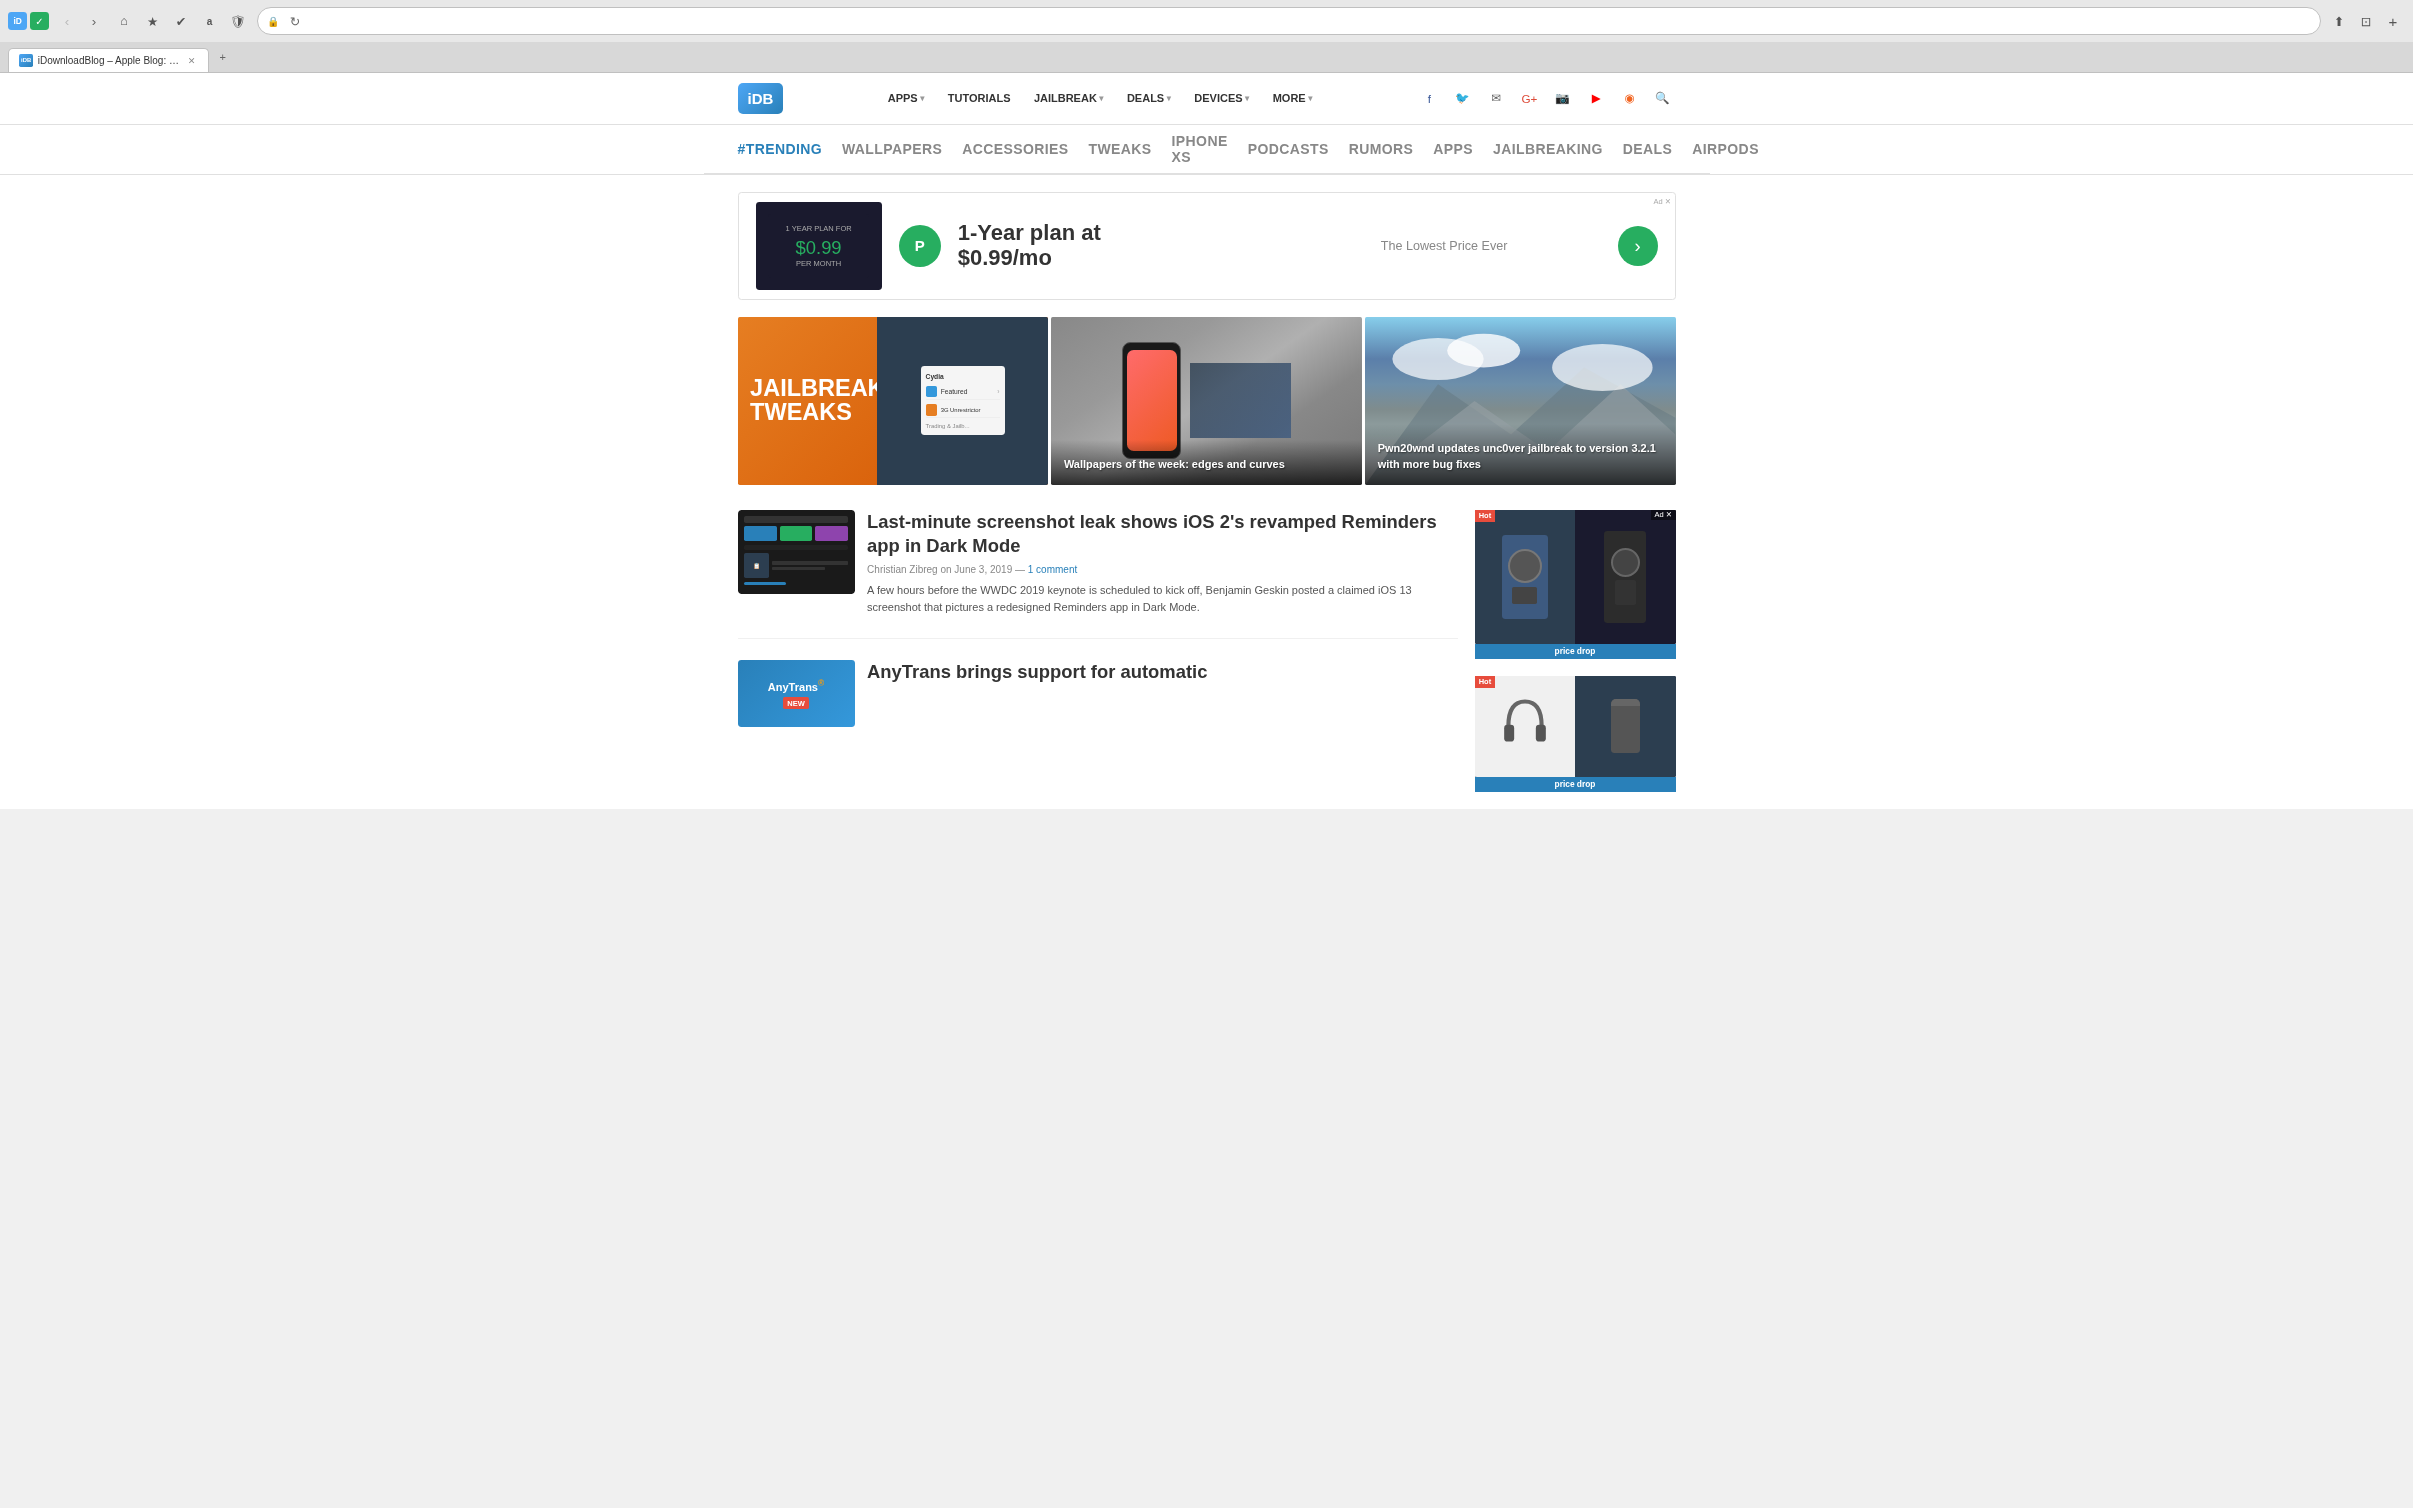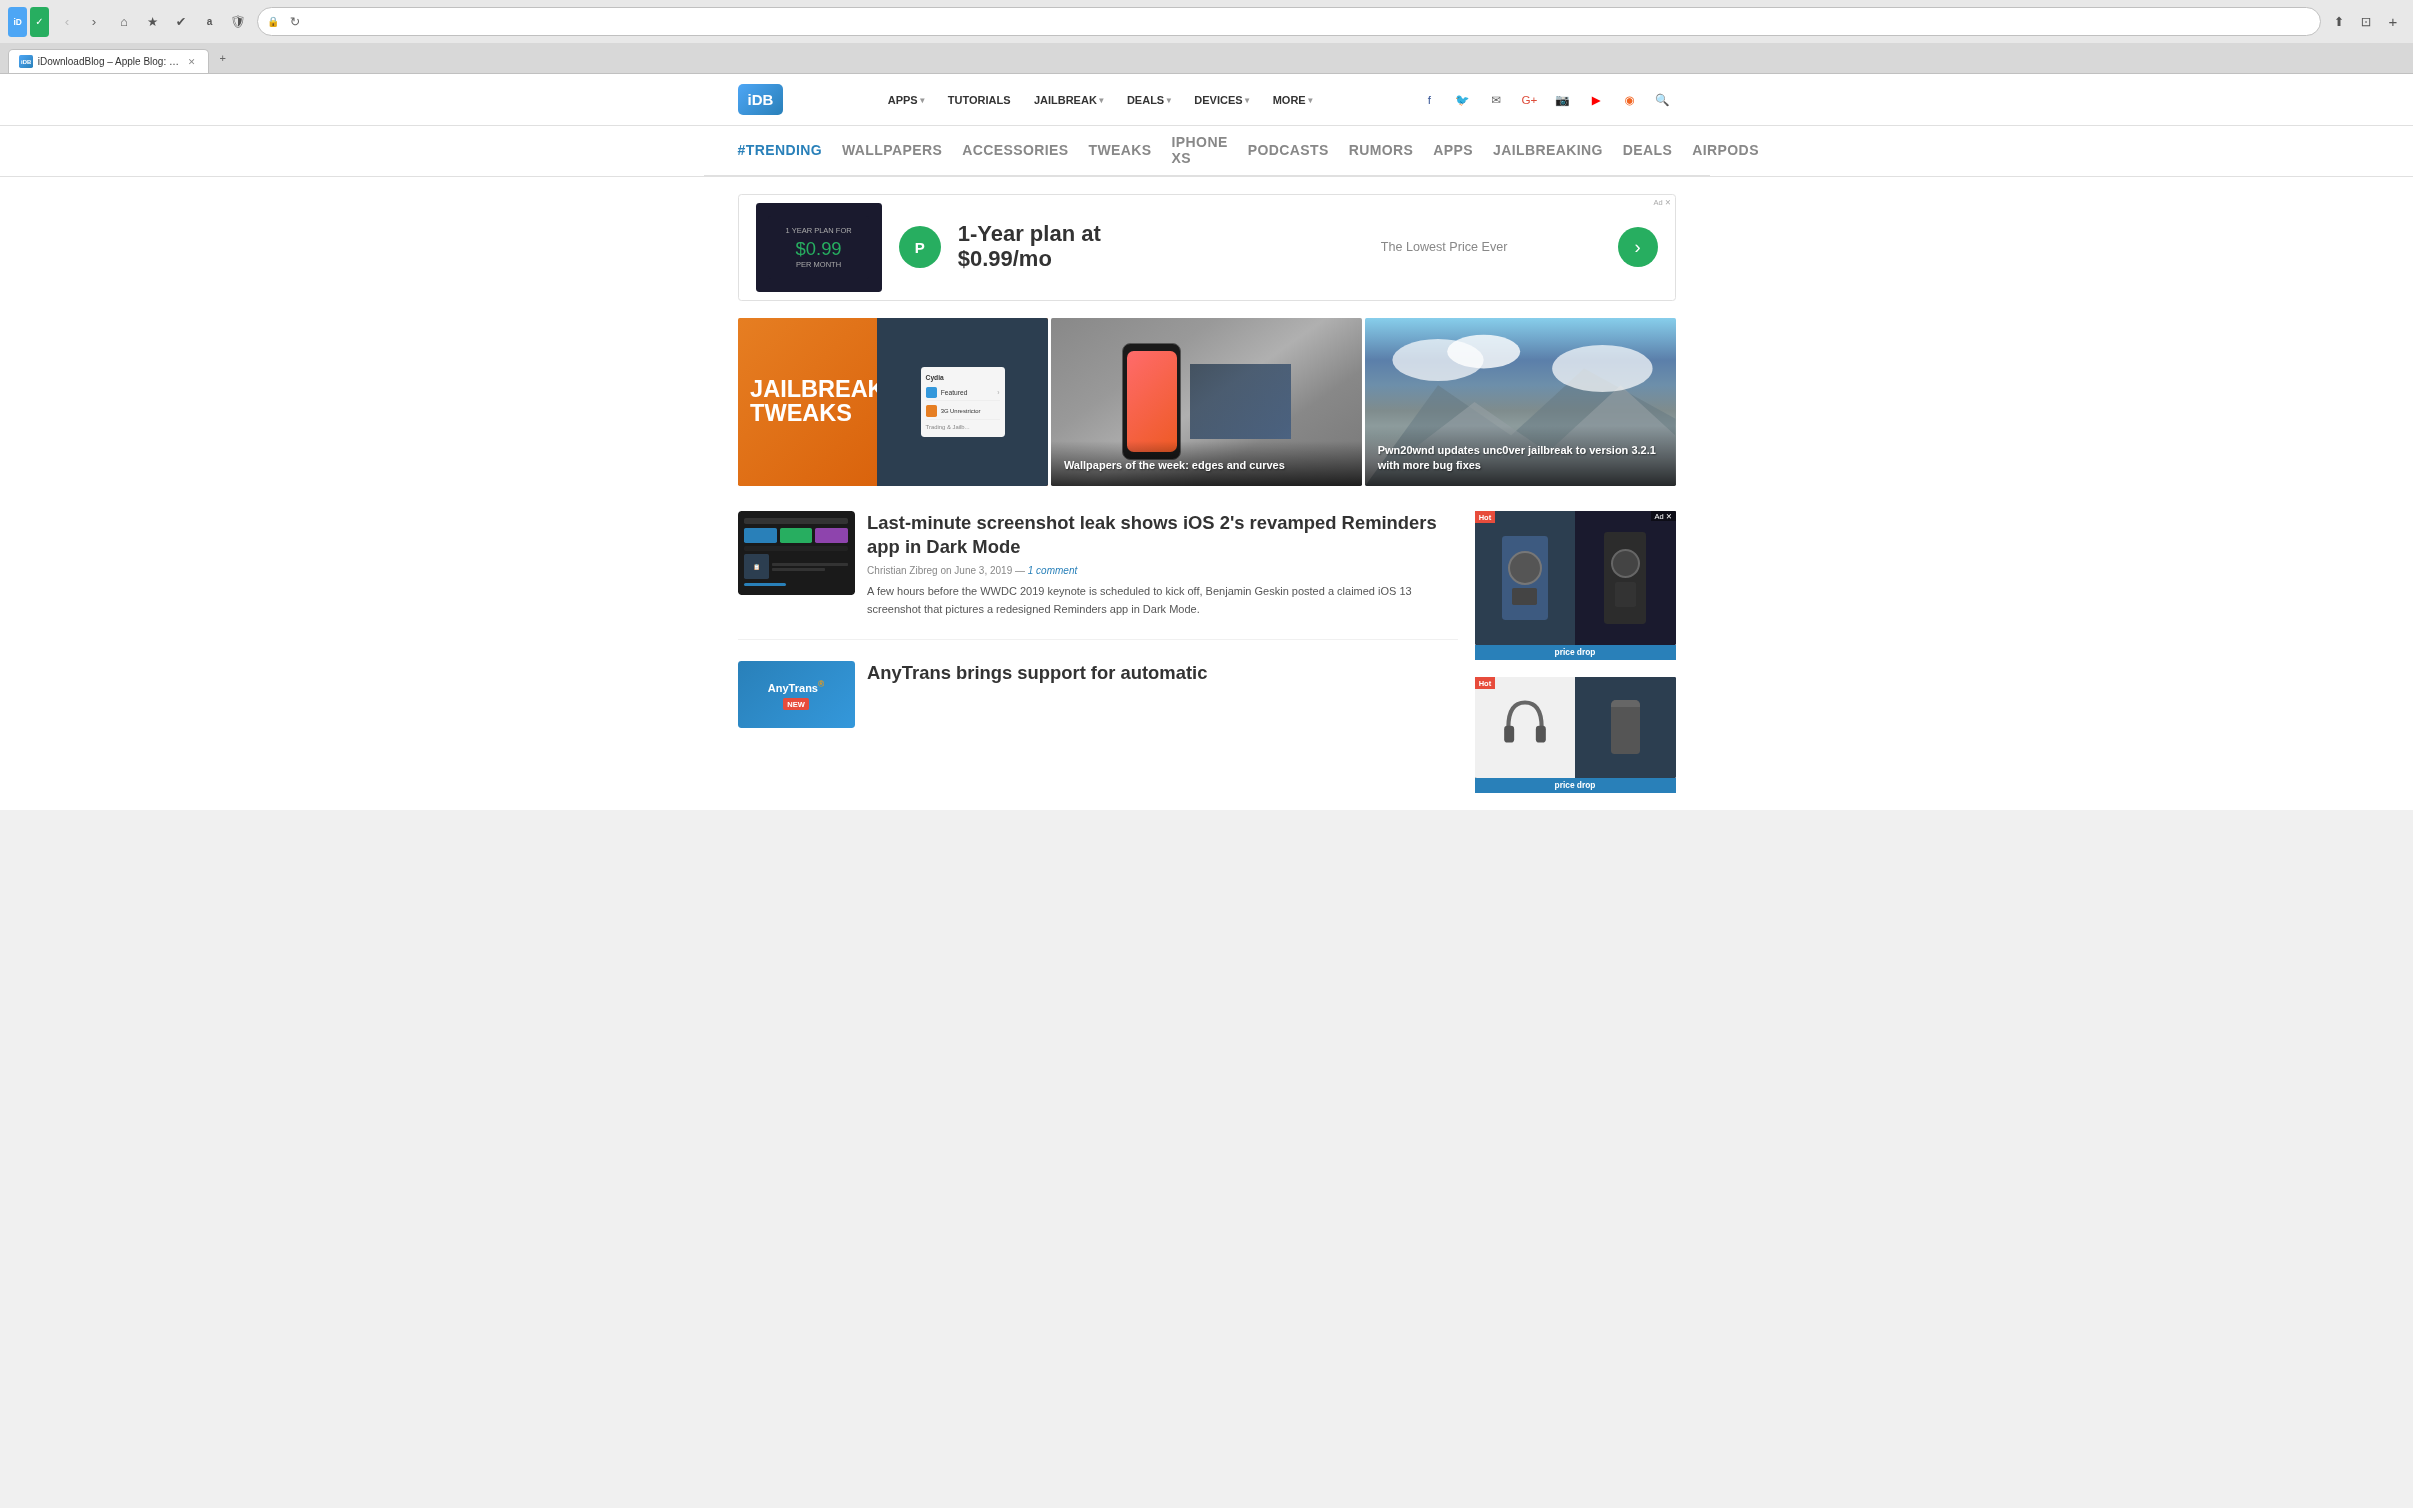--- a/index.html
+++ b/index.html
@@ -22,21 +22,21 @@
 
     
     .tabs-bar { display: flex; align-items: flex-end; padding: 0 8.4px; background: #d8d8d8; }
     .tab { display: flex; align-items: center; gap: 5px; padding: 5px 10px; background: white; border-radius: 5px 5px 0 0; border: 0.8px solid #c0c0c0; border-bottom: none; min-width: 168px; max-width: 201px; position: relative; }
     .tab-favicon { width: 13.4px; height: 13.4px; border-radius: 1.7px; }
     .tab-favicon-idb { background: linear-gradient(135deg, #4da6f5, #2980b9); display: flex; align-items: center; justify-content: center; font-size: 6.7px; color: white; font-weight: bold; }
     .tab-title { flex: 1; font-size: 10px; color: #333; overflow: hidden; text-overflow: ellipsis; white-space: nowrap; }
     .tab-close { width: 13.4px; height: 13.4px; display: flex; align-items: center; justify-content: center; border-radius: 50%; color: #888; font-size: 9.2px; cursor: pointer; }
     .tab-extras { display: flex; gap: 3.4px; padding: 5px 3.4px; }
     .tab-extra-btn { width: 20px; height: 20px; background: none; border: none; cursor: pointer; display: flex; align-items: center; justify-content: center; border-radius: 50%; color: #666; font-size: 11px; }
-    .ext-icon { width: 18.4px; height: 30px; border-radius: 3.4px; display: flex; align-items: center; justify-content: center; font-size: 10px; cursor: pointer; }
+    .ext-icon { width: 18.4px; height: 18px; border-radius: 3.4px; display: flex; align-items: center; justify-content: center; font-size: 10px; cursor: pointer; }
     .ext-blue { background: #4da6f5; color: white; }
     .ext-green { background: #27ae60; color: white; }
 
     
     .website { background: white; }
 
     
     .site-header { background: white; border-bottom: 1.7px solid #e0e0e0; padding: 0; }
     .site-nav { display: flex; align-items: center; justify-content: space-between; padding: 10px 34px; max-width: 1006px; margin: 0 auto; }
     .logo { display: flex; align-items: center; }
@@ -77,21 +77,21 @@
 
     
     .article-section { display: flex; gap: 17px; }
     .article-main { flex: 1; }
     .article-sidebar { width: 201px; }
     .article-item { display: flex; gap: 12.6px; margin-bottom: 21px; padding-bottom: 21px; border-bottom: 0.8px solid #f0f0f0; }
     .article-thumb { width: 117px; height: 84px; border-radius: 3.4px; overflow: hidden; flex-shrink: 0; }
     .article-content { flex: 1; }
     .article-title { font-size: 18.4px; font-weight: 700; color: #333; line-height: 1.3; margin-bottom: 6.7px; cursor: pointer; }
     .article-meta { font-size: 10px; color: #888; margin-bottom: 6.7px; }
-    .article-meta a { color: #2980b9; text-decoration: none; font-style: italic; }
+    .article-meta a { color: #2980b9; text-decoration: none; }
     .article-excerpt { font-size: 11px; color: #555; line-height: 1.6; }
 
     
     .article-item-partial { display: flex; gap: 12.6px; margin-bottom: 0; }
 
     
     .sidebar-ad { margin-bottom: 17px; position: relative; }
 
     .sidebar-ad2 { margin-top: 12.6px; position: relative; }
 

